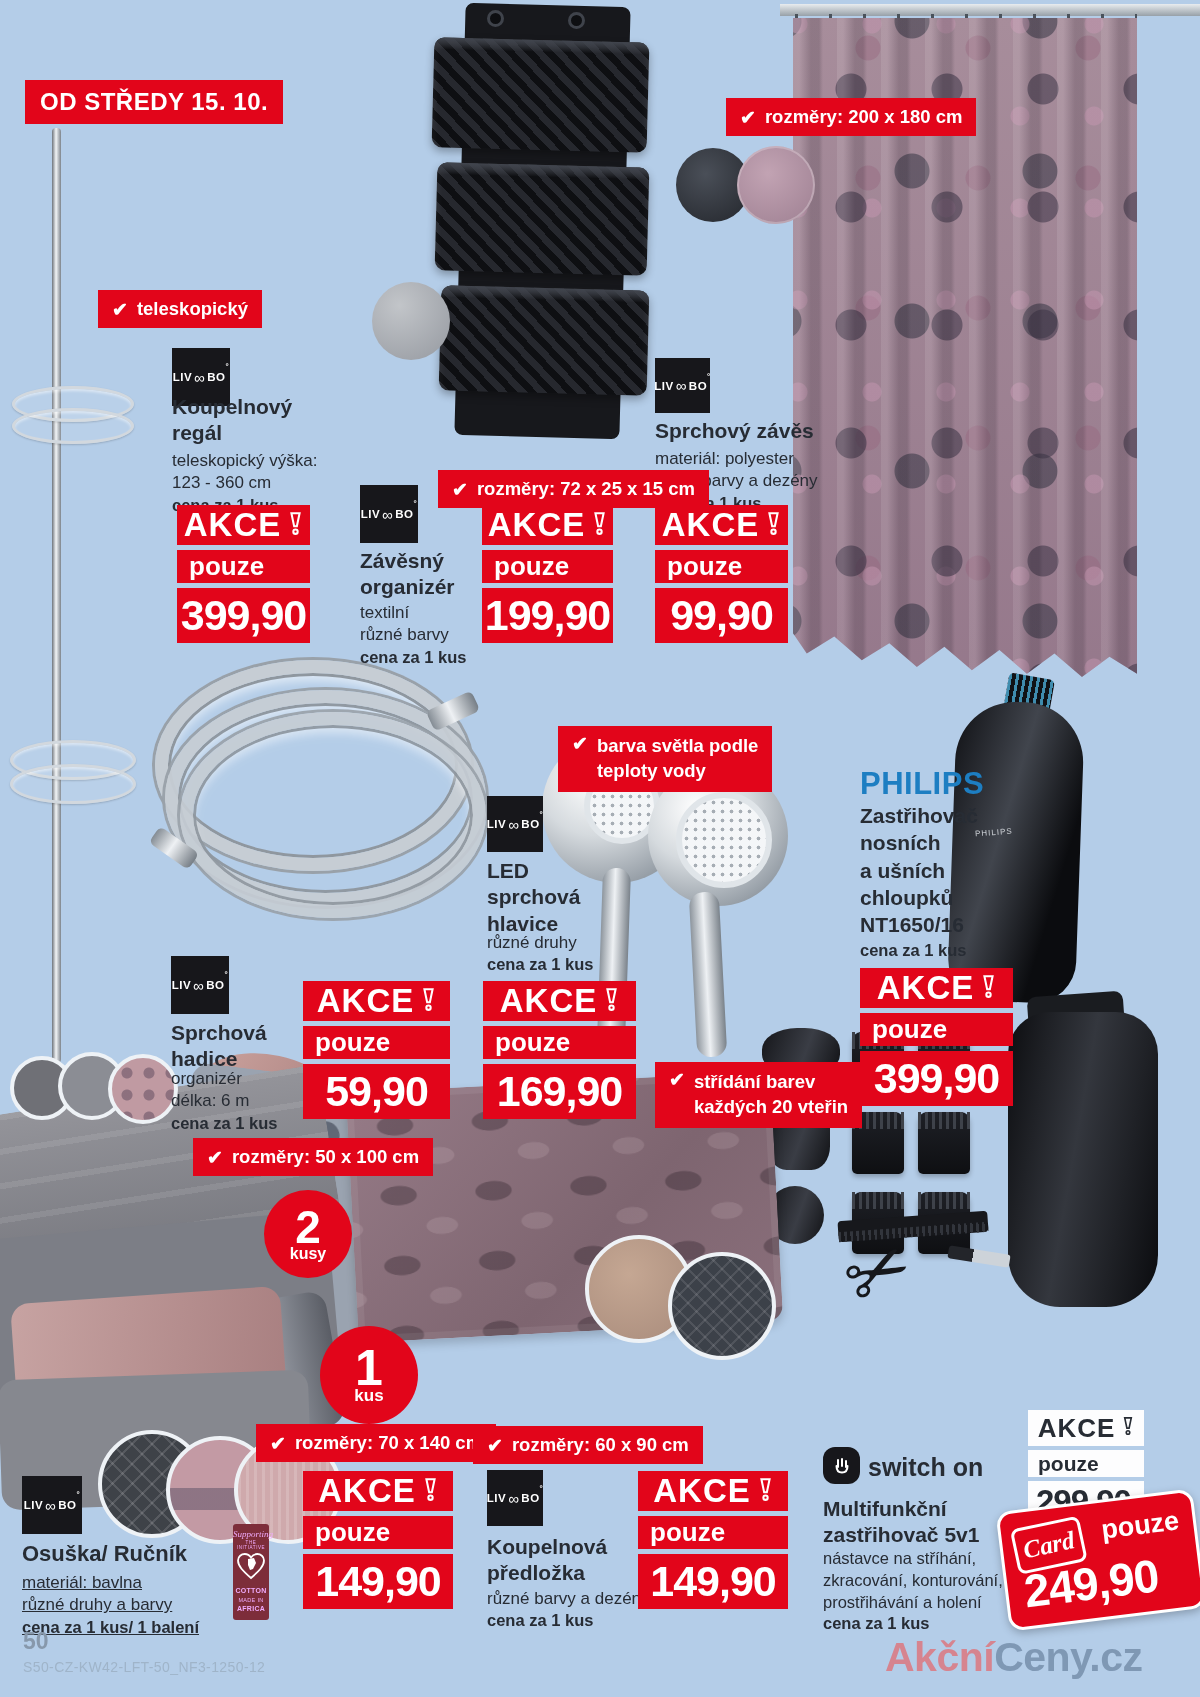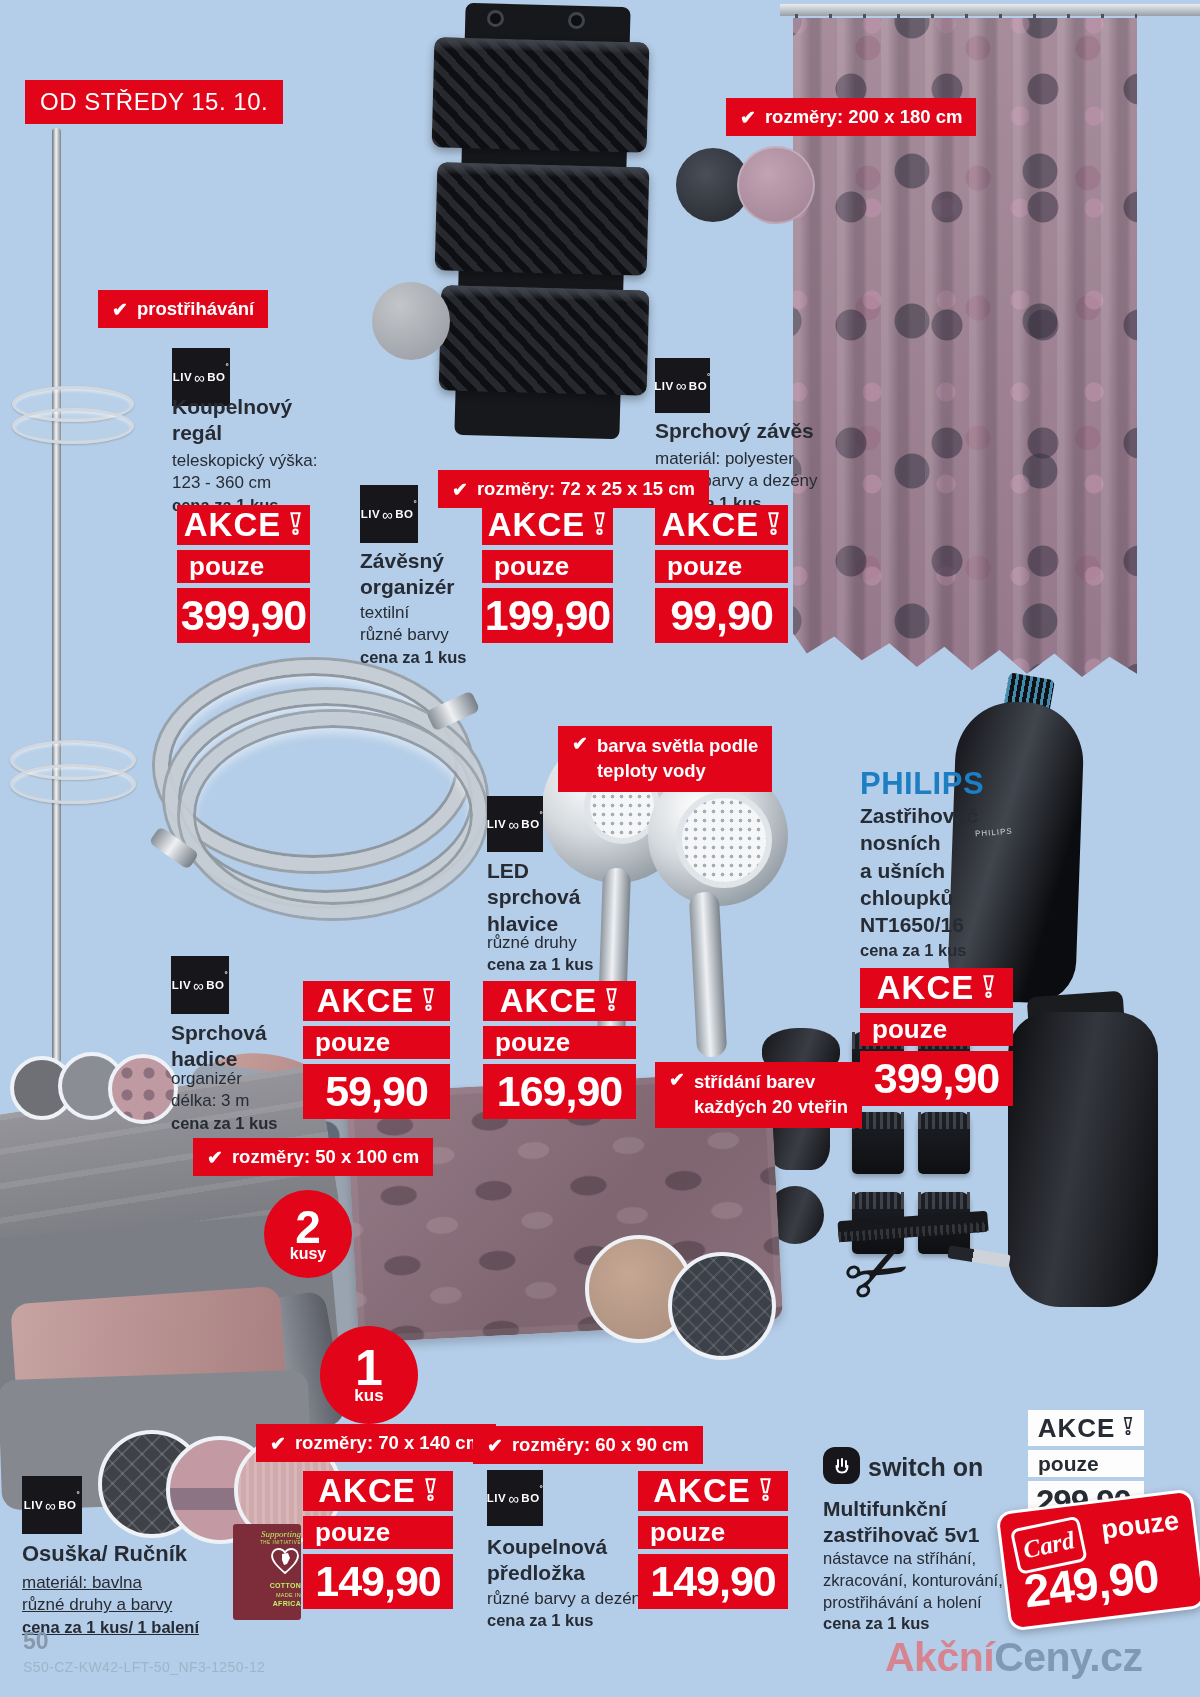--- a/index.html
+++ b/index.html
@@ -2,21 +2,21 @@
 <html><head>
 <meta charset="utf-8">
 <style>
   html,body{margin:0;padding:0;}
   .page{position:relative;width:1200px;height:1697px;background:#b4cde8;overflow:hidden;
         font-family:"Liberation Sans",sans-serif;color:#272c34;}
 
   
   .hdr-blue{position:absolute;left:25px;top:22px;background:#3e8cc9;color:#fff;font-weight:bold;
             font-size:30px;letter-spacing:1px;padding:9px 18px;white-space:nowrap;z-index:6;}
-  .hdr-red{position:absolute;left:25px;top:80px;background:#e2051a;color:#fff;font-weight:normal;
+  .hdr-red{position:absolute;left:25px;top:80px;background:#e2051a;color:#fff;font-weight:bold;
            font-size:24px;letter-spacing:.5px;padding:8px 15px;white-space:nowrap;z-index:6;}
 
   
   .badge{position:absolute;background:#e2051a;color:#fff;font-weight:bold;font-size:18.5px;
          padding:8px 14px;display:flex;align-items:center;gap:9px;white-space:nowrap;z-index:7;}
   .badge .chk{font-size:19px;line-height:1;}
   .badge .lines{display:flex;flex-direction:column;line-height:1.35;}
   .badge.twolines{align-items:flex-start;}
 
   
@@ -62,22 +62,22 @@
   .card-badge{position:absolute;left:1002px;top:1500px;width:192px;height:114px;background:#e2051a;
               border:3px solid #fff;border-radius:15px;transform:rotate(-7deg);z-index:8;
               box-shadow:0 3px 8px rgba(0,0,0,.25);}
   .card-logo{position:absolute;left:11px;top:13px;width:64px;height:40px;border:3px solid #fff;border-radius:8px;
              transform:rotate(-5deg);display:flex;align-items:center;justify-content:center;
              font-family:"Liberation Serif",serif;font-style:italic;font-weight:bold;font-size:25px;color:#fff;}
   .card-pouze{position:absolute;right:14px;top:12px;font-size:27px;font-weight:bold;color:#fff;}
   .card-price{position:absolute;left:16px;top:52px;font-size:46px;font-weight:bold;color:#fff;letter-spacing:-1px;}
 
   
-  .cotton{position:absolute;left:233px;top:1524px;width:68px;height:96px;background:#7d2d3a;border-radius:3px;
-          color:#bef264;text-align:right;z-index:7;}
+  .cotton{position:absolute;left:233px;top:1524px;width:36px;height:96px;background:#7d2d3a;border-radius:3px;
+          color:#f0abfc;text-align:center;z-index:7;}
   .c-sup{font-family:"Liberation Serif",serif;font-style:italic;font-size:9px;margin-top:5px;}
   .c-init{font-size:4.5px;letter-spacing:.6px;margin-top:1px;}
   .c-cotton{font-weight:bold;font-size:7px;line-height:1.25;letter-spacing:.3px;margin-top:2px;}
 
   
   .page-num{position:absolute;left:23px;top:1628px;font-size:23px;font-weight:bold;color:#8798ab;z-index:6;}
   .page-code{position:absolute;left:23px;top:1659px;font-size:14px;color:#9fb4c9;letter-spacing:.4px;z-index:6;}
   .watermark{position:absolute;left:885px;top:1634px;font-size:41px;font-weight:bold;z-index:8;letter-spacing:-.5px;}
   .wm1{color:#d6848f;} .wm2{color:#7f98b4;}
 
@@ -238,21 +238,21 @@
   <div class="art circ" style="left:234px;top:1436px;width:100px;height:100px;background:repeating-linear-gradient(90deg,rgba(255,255,255,.16) 0 3px,rgba(0,0,0,0) 3px 8px),#cfa9ac;"></div>
 
   <div class="art mat"></div>
   <div class="art circ" style="left:585px;top:1235px;width:100px;height:100px;background:radial-gradient(circle at 40% 35%,#c5a793,#a98c7c);"></div>
   <div class="art circ" style="left:668px;top:1252px;width:100px;height:100px;background:repeating-linear-gradient(45deg,rgba(255,255,255,.10) 0 2px,rgba(0,0,0,0) 2px 12px),repeating-linear-gradient(-45deg,rgba(255,255,255,.10) 0 2px,rgba(0,0,0,0) 2px 12px),#3c4149;"></div>
 
   <div class="hdr-red">OD STŘEDY 15. 10.</div>
 
   <div class="badge" style="left:98px;top:290px;">
     <span class="chk">✔</span>
-    <span>prostřihávání</span>
+    <span>teleskopický</span>
   </div>
   <div class="badge" style="left:726px;top:98px;">
     <span class="chk">✔</span>
     <span>rozměry: 200 x 180 cm</span>
   </div>
   <div class="badge" style="left:438px;top:470px;">
     <span class="chk">✔</span>
     <span>rozměry: 72 x 25 x 15 cm</span>
   </div>
   <div class="badge twolines" style="left:558px;top:726px;">
@@ -369,21 +369,21 @@
   <div class="livbo" style="left:171px;top:956px;">
     <span>LIV</span>
       <span class="inf">∞</span>
       <span>BO</span>
       <span class="deg">°</span>
   </div>
   <div class="ptitle" style="left:171px;top:1020px;">
     <span>Sprchová</span><br><span>hadice</span>
   </div>
   <div class="pdetails" style="left:171px;top:1068px;">
-    <span>organizér</span><br><span>délka: 3 m</span><br>
+    <span>organizér</span><br><span>délka: 6 m</span><br>
     <span class="b">cena za 1 kus</span>
   </div>
   <div class="price-block" style="left:303px;top:981px;width:147px;">
     <div class="r-akce">
         <span>AKCE</span>
         <svg class="excl" viewBox="0 0 22 36">
           <path d="M5 3h12l-4 19h-4z" fill="none" stroke="currentColor" stroke-width="3"></path>
           <circle cx="11" cy="30" r="3.2" fill="none" stroke="currentColor" stroke-width="3"></circle>
         </svg>
       </div>

